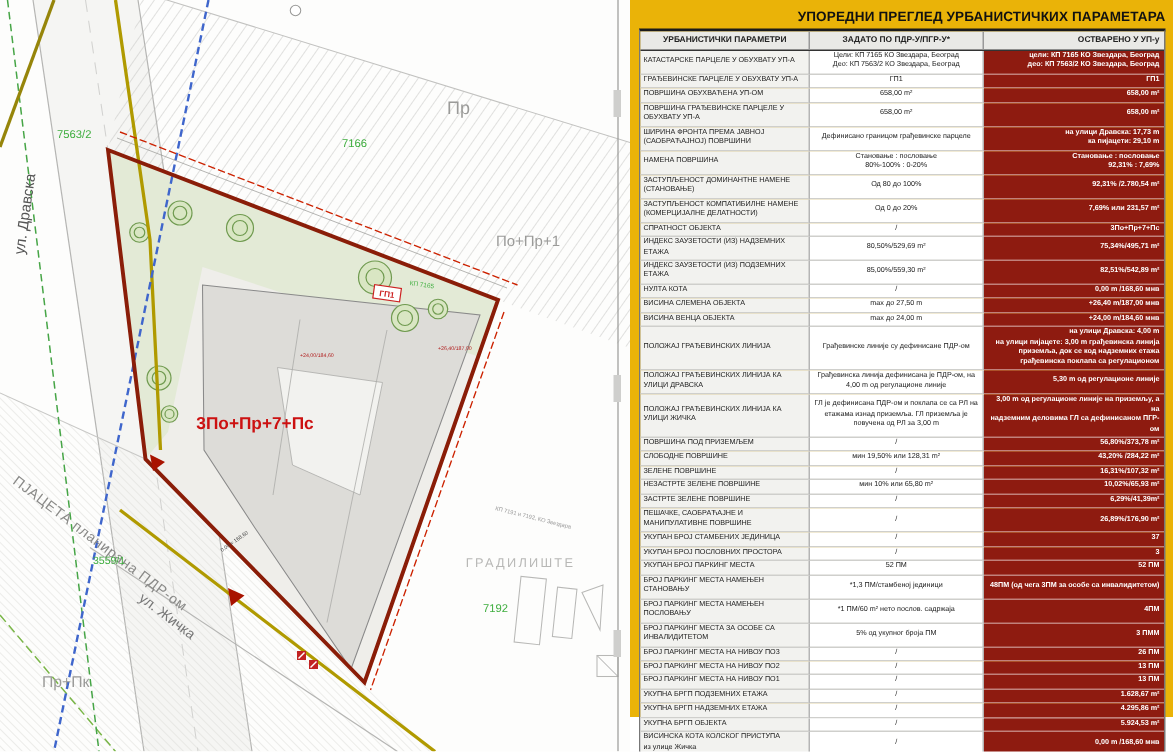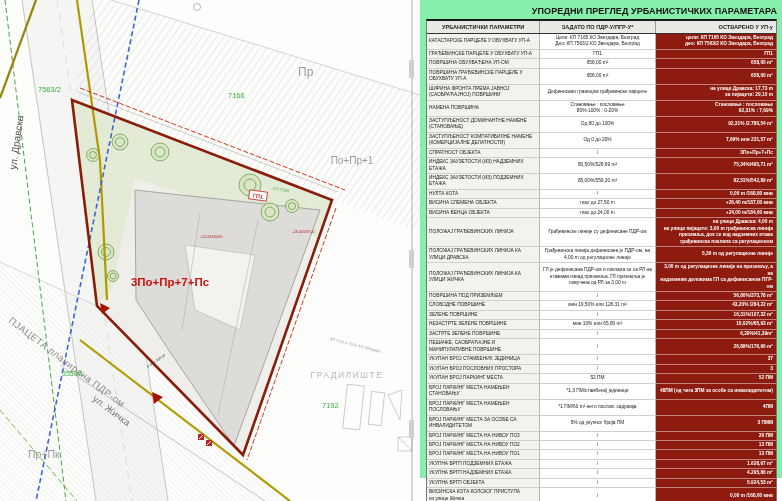--- a/index.html
+++ b/index.html
@@ -5,21 +5,21 @@
   html,body{margin:0;padding:0;}
   body{
     width:782px;height:501px;overflow:hidden;background:#ffffff;
     font-family:"Liberation Sans","DejaVu Sans",sans-serif;
     display:flex;
   }
   .map-pane{width:420px;height:501px;position:relative;background:#fdfdfc;flex:0 0 420px;}
   .map-pane svg{display:block;}
   .table-pane{
     flex:0 0 362px;width:362px;height:478px;box-sizing:border-box;
-    padding:6px 5px 0 6px;background:#86efac;
+    padding:6px 5px 0 6px;background:#eab308;
   }
   .sheet-title{
     font-size:9px;font-weight:bold;color:#111;text-align:right;
     margin:0 0 3px 0;letter-spacing:.1px;
   }
   .tbl{border:1px solid #777;border-top:2px solid #1a1a1a;}
   .grid-row{display:grid;grid-template-columns:32.5% 33% 34.5%;}
   .thead{background:#e9e9e6;border-bottom:1.5px solid #333;}
   .thead .hc{
     font-size:5.6px;font-weight:bold;color:#222;padding:3px 3px;

